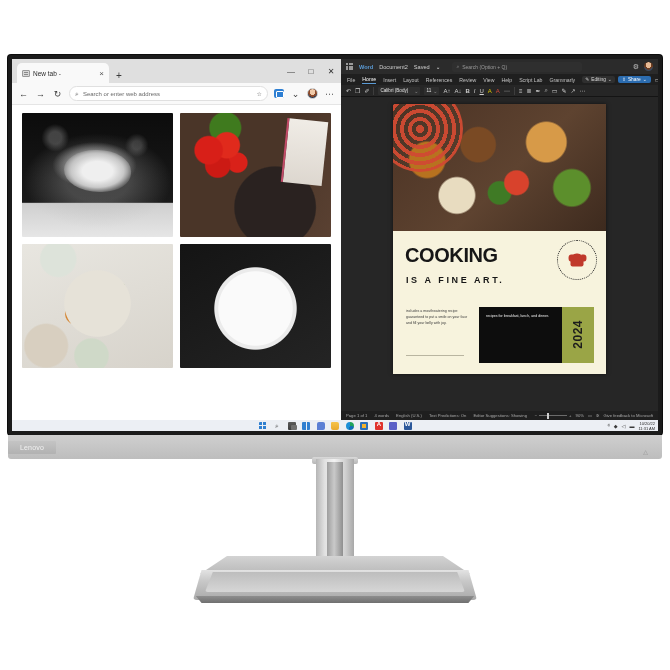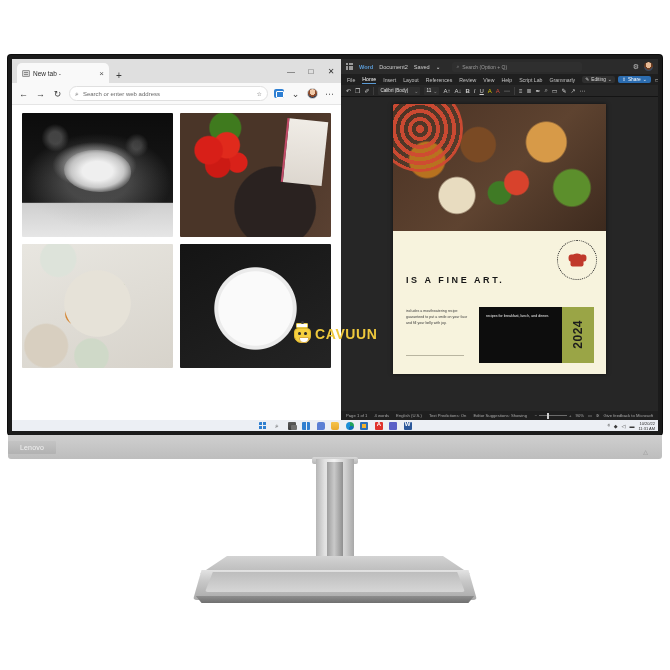--- a/index.html
+++ b/index.html
@@ -554,20 +554,21 @@
           <span class="ri">▭</span>
           <span class="ri">✎</span>
           <span class="ri">↗</span>
           <span class="ri">⋯</span>
         </div>
 
         <div class="word-canvas">
           <div class="page">
             <div class="page-photo"></div>
             <div class="page-redmark"></div>
+            <div class="cook-title">COOKING</div>
             <div class="cook-sub">IS A FINE ART.</div>
             <div class="badge">
               <div class="badge-ring"></div>
               <div class="badge-hat"></div>
             </div>
             <div class="blurb">includes a mouthwatering recipe guaranteed to put a smile on your face and fill your belly with joy.</div>
             <div class="blurb-rule"></div>
             <div class="black-panel">recipes for breakfast, lunch, and dinner.</div>
             <div class="olive-panel">
               <span class="olive-year">2024</span>
@@ -616,27 +617,20 @@
           <span class="tray-ico">◆</span>
           <span class="tray-ico">◁</span>
           <span class="tray-ico">▬</span>
           <span class="clock">
             <div>10/20/22</div>
             <div>11:31 AM</div>
           </span>
         </div>
       </div>
 
-      <div class="watermark" style="left:281px; top:264px;">
-        <span class="wm-face">
-          <span class="wm-hat"></span>
-          <span class="wm-head"></span>
-        </span>
-        <span class="wm-text">CAVUUN</span>
-      </div>
 
     </div>
   </div>
 
   <div class="chin"></div>
   <div class="lenovo-badge">Lenovo</div>
   <div class="power-led">△</div>
   <div class="neck-cap"></div>
   <div class="neck"></div>
   <div class="neck-inner"></div>

